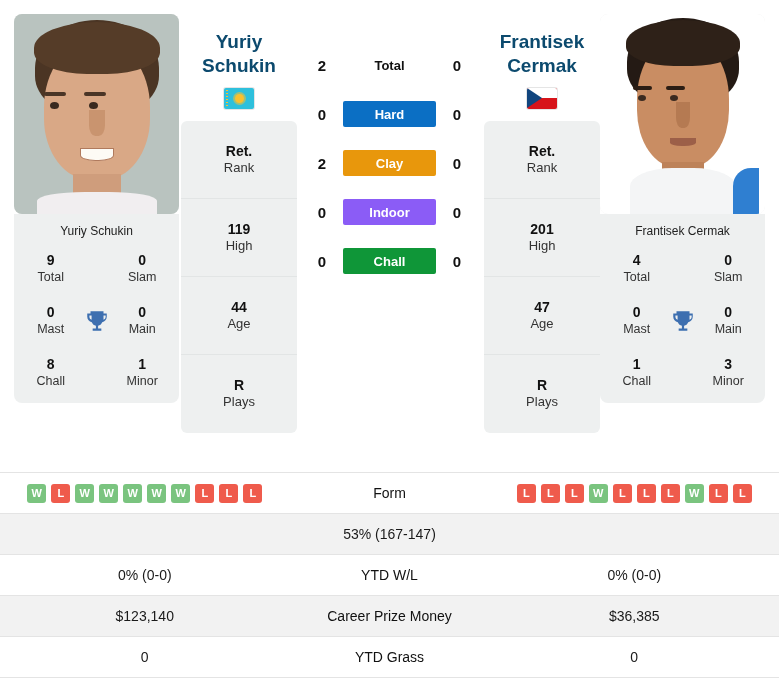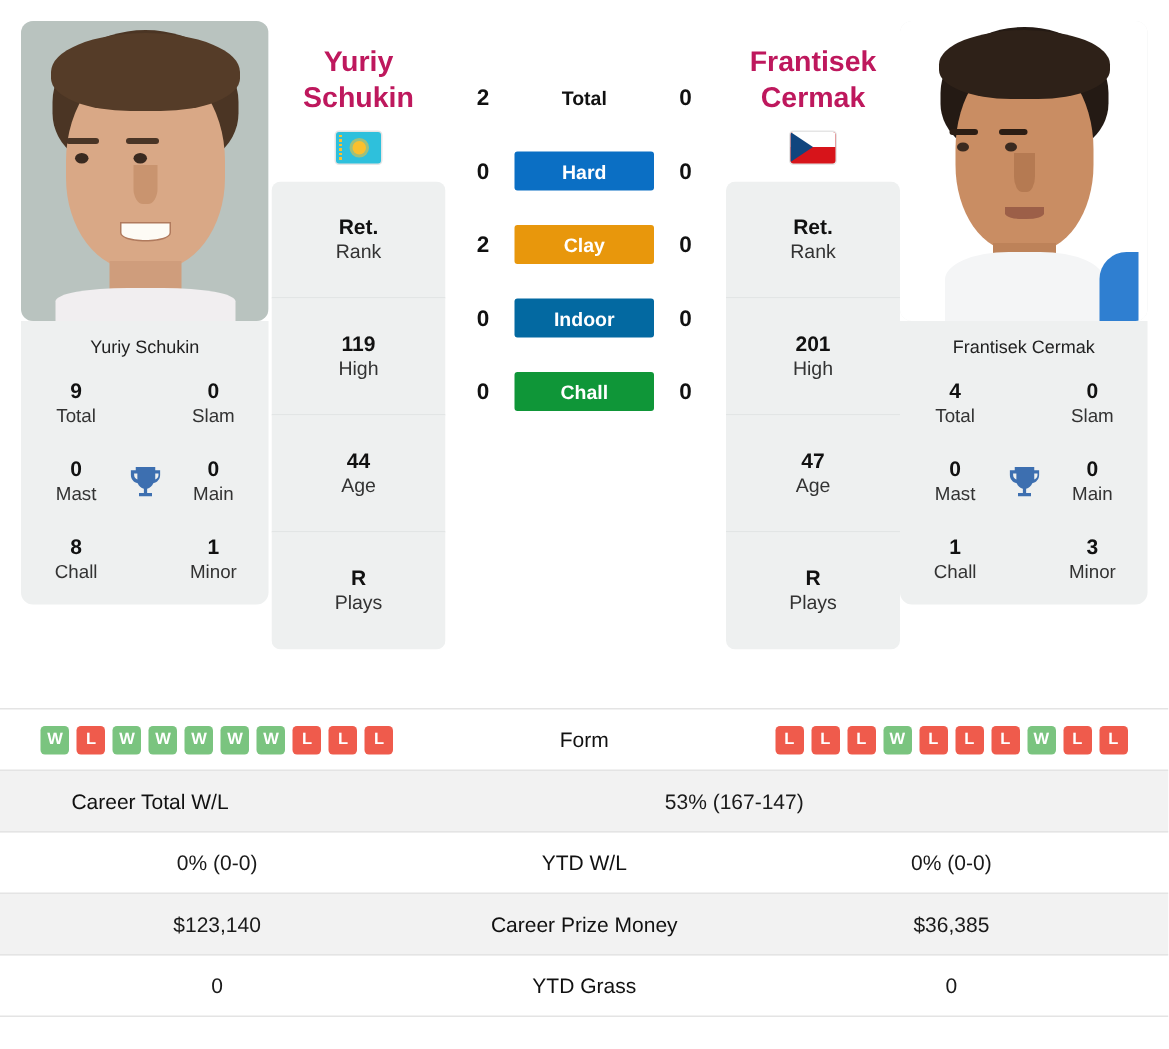--- a/index.html
+++ b/index.html
@@ -82,21 +82,21 @@
   
   .info-col {
     width: 116px; flex: 0 0 116px;
     margin: 0 0 0 2px;
   }
   .pname {
     text-align: center;
     font-size: 19px;
     font-weight: bold;
     line-height: 1.28;
-    color: #be185d;
+    color: #0c4a6e;
     padding-top: 16px;
   }
   .flag-wrap { display: flex; justify-content: center; margin-top: 9px; }
   .flag {
     width: 30px; height: 21px;
     border-radius: 2px;
     position: relative;
     overflow: hidden;
     box-shadow: 0 0 0 1px rgba(0,0,0,.10);
   }
@@ -292,21 +292,21 @@
         <div class="slabel" style="background:#0b6fc4;">Hard</div>
         <div class="snum">0</div>
       </div>
       <div class="srow">
         <div class="snum">2</div>
         <div class="slabel" style="background:#e8970c;">Clay</div>
         <div class="snum">0</div>
       </div>
       <div class="srow">
         <div class="snum">0</div>
-        <div class="slabel" style="background:#0369a1;">Indoor</div>
+        <div class="slabel" style="background:#8b5cf6;">Indoor</div>
         <div class="snum">0</div>
       </div>
       <div class="srow">
         <div class="snum">0</div>
         <div class="slabel" style="background:#0f9638;">Chall</div>
         <div class="snum">0</div>
       </div>
     </div>
 
     <div class="info-col">
@@ -427,21 +427,20 @@
             <div class="badge L">L</div>
             <div class="badge L">L</div>
             <div class="badge W">W</div>
             <div class="badge L">L</div>
             <div class="badge L">L</div>
           </div>
       </div>
     </div>
 
     <div class="trow shaded">
-      <div class="tcell-c">Career Total W/L</div>
       <div class="tcell-r">53% (167-147)</div>
     </div>
 
     <div class="trow">
       <div class="tcell-l">0% (0-0)</div>
       <div class="tcell-c">YTD W/L</div>
       <div class="tcell-r">0% (0-0)</div>
     </div>
 
     <div class="trow shaded">

